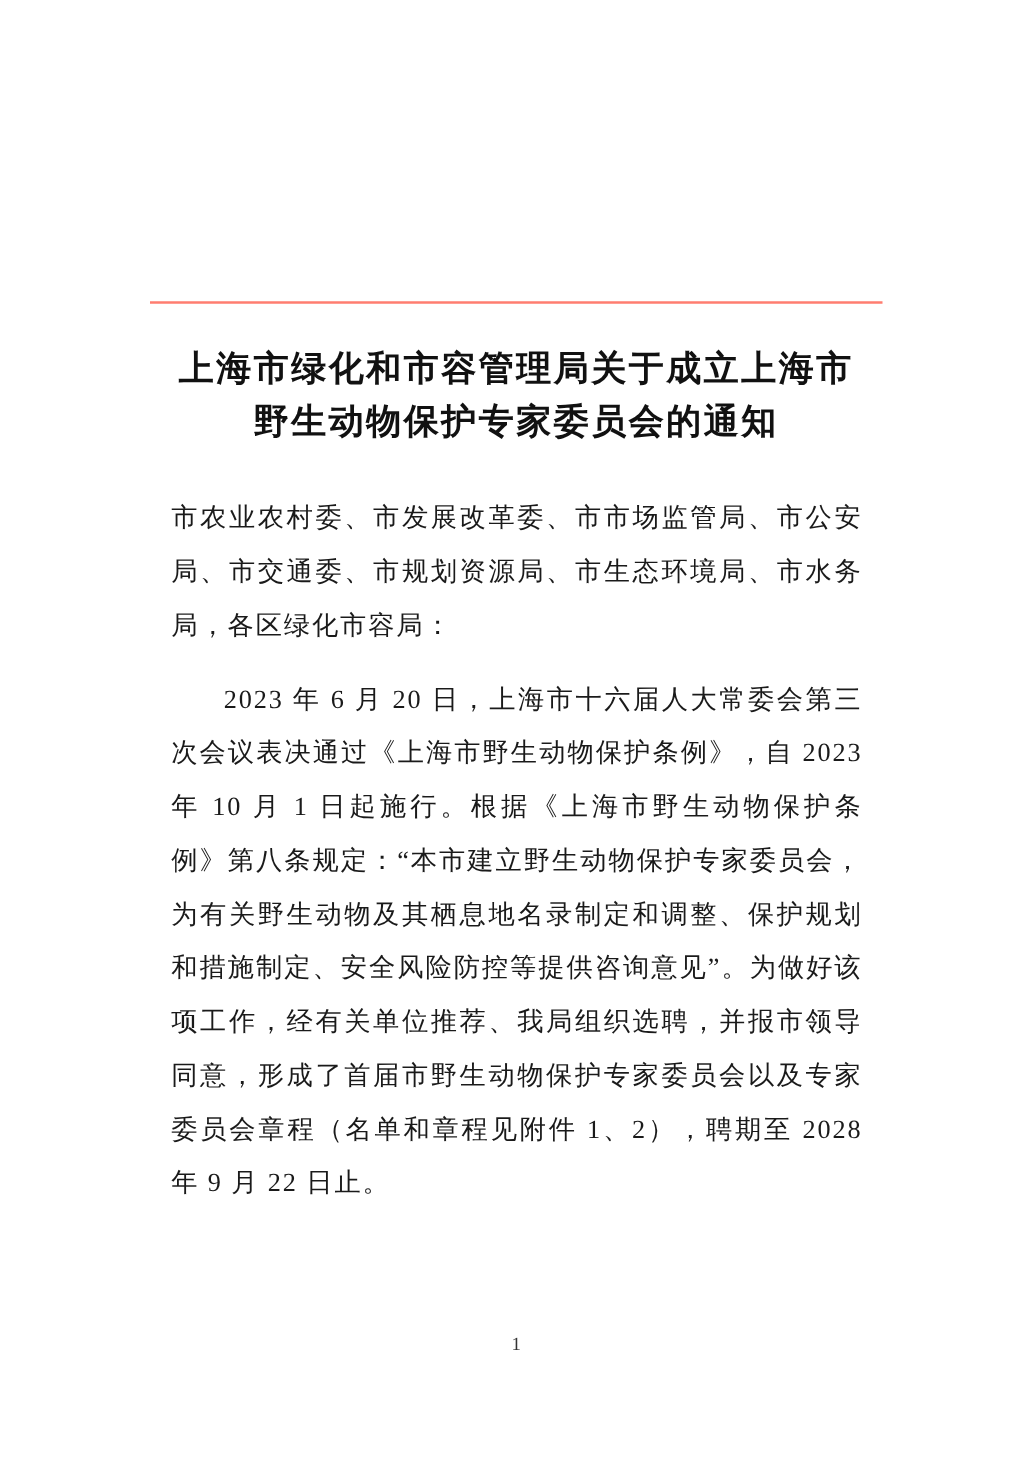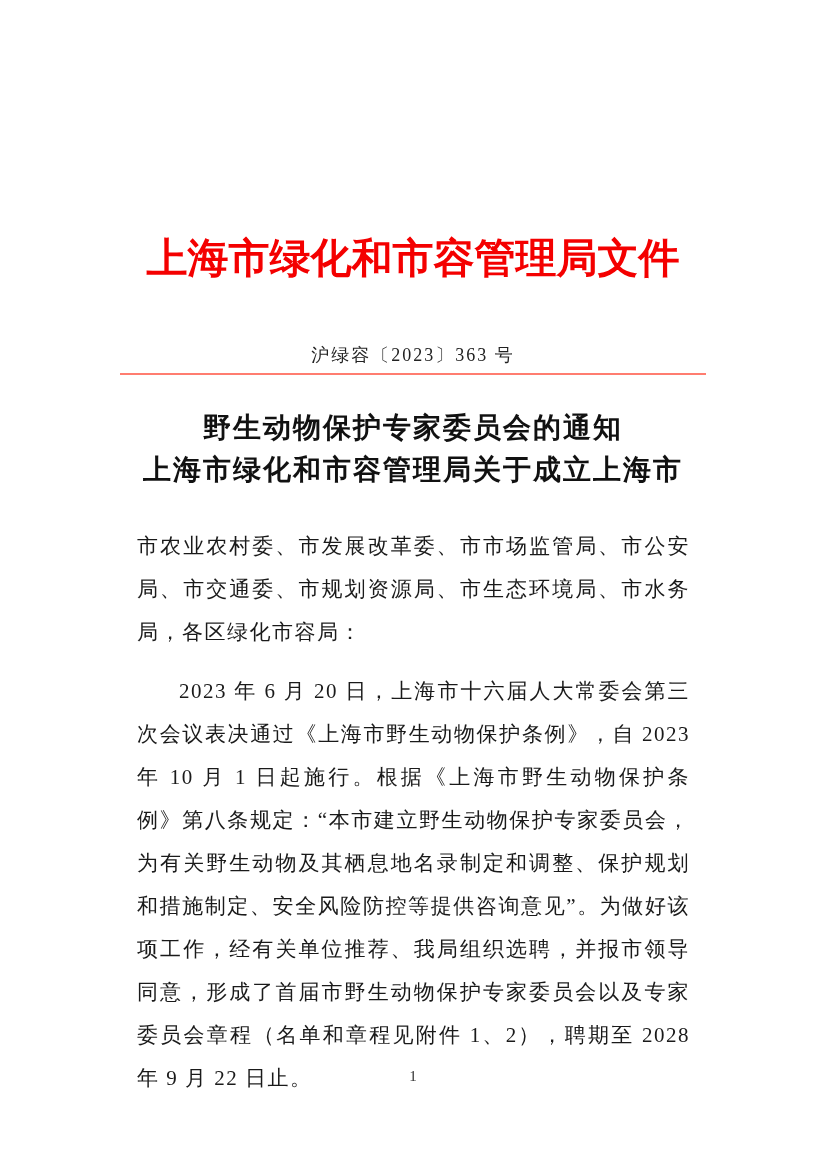--- a/index.html
+++ b/index.html
@@ -83,29 +83,27 @@
     text-align: center;
     font-size: 15px;
     color: #333333;
   }
 </style>
 </head>
 <body>
 
 <div class="page">
 
-  <div class="banner">上海市绿化和市容管理局文件</div>
 
-  <div class="docnum">沪绿容〔2023〕363 号</div>
 
   <hr class="divider">
 
   <h1 class="doc-title">
+    <span class="title-line">上海市绿化和市容管理局关于成立上海市</span>
     <span class="title-line">野生动物保护专家委员会的通知</span>
-    <span class="title-line">上海市绿化和市容管理局关于成立上海市</span>
   </h1>
 
   <div class="body-text">
     <p>市农业农村委、市发展改革委、市市场监管局、市公安局、市交通委、市规划资源局、市生态环境局、市水务局，各区绿化市容局：</p>
     <p class="indent">2023 年 6 月 20 日，上海市十六届人大常委会第三次会议表决通过《上海市野生动物保护条例》，自 2023 年 10 月 1 日起施行。根据《上海市野生动物保护条例》第八条规定：“本市建立野生动物保护专家委员会，为有关野生动物及其栖息地名录制定和调整、保护规划和措施制定、安全风险防控等提供咨询意见”。为做好该项工作，经有关单位推荐、我局组织选聘，并报市领导同意，形成了首届市野生动物保护专家委员会以及专家委员会章程（名单和章程见附件 1、2），聘期至 2028 年 9 月 22 日止。</p>
   </div>
 
   <div class="pagenum">1</div>
 
 </div>

